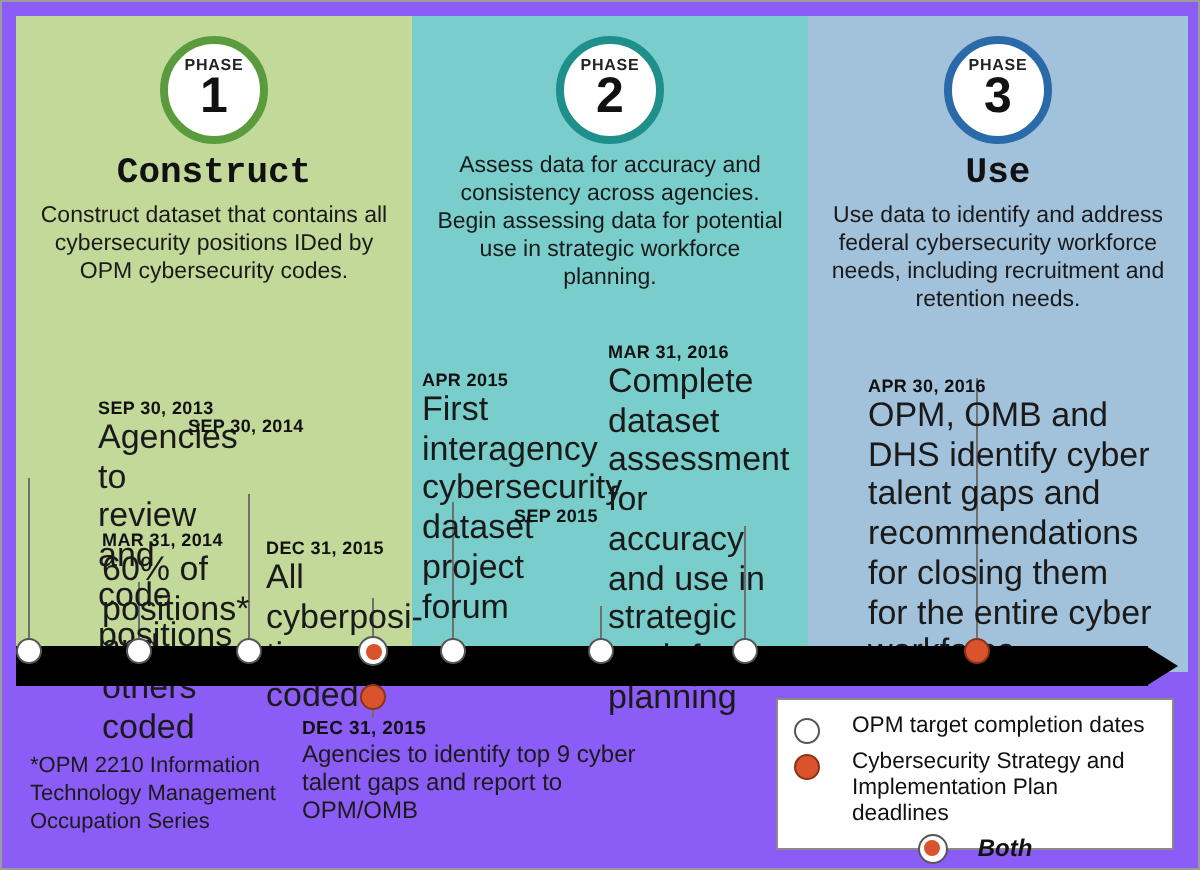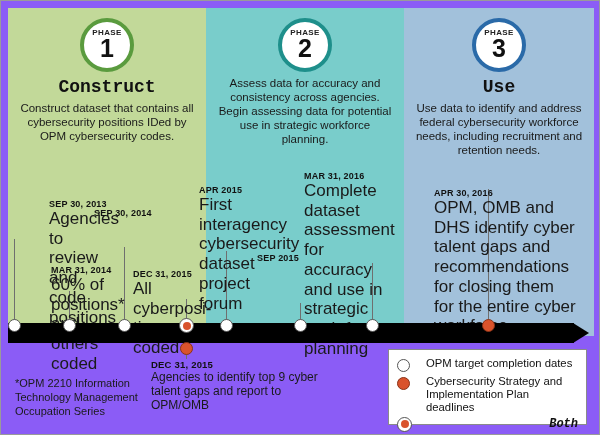--- a/index.html
+++ b/index.html
@@ -82,21 +82,21 @@
 
   
   .legend{
     position:absolute;left:387px;top:348px;width:199px;height:76px;
     border:1px solid #8a8a8a;background:#ffffff;box-sizing:border-box;
     padding:7px 8px 0 8px;
   }
   .legend-row{display:flex;align-items:flex-start;gap:6px;margin-bottom:3px;}
   .legend-key{flex:0 0 auto;margin-top:2px;position:relative;}
   .legend-label{font-size:11.3px;line-height:1.15;color:#111;margin-left:10px;}
-  .legend-both{display:flex;align-items:center;justify-content:space-between;gap:5px;margin-top:1px;font-family:Liberation Mono, monospace;}
+  .legend-both{display:flex;align-items:center;justify-content:center;gap:5px;margin-top:1px;}
   .legend-both .legend-label{font-style:italic;font-weight:bold;font-size:12px;}
 </style>
 </head>
 <body>
 
 <div id="infographic">
 
   <div class="bands">
 
     <div class="band band-1" style="background:#c2d999;">
@@ -154,21 +154,21 @@
 
   <div class="milestone" style="left:93px;top:207px;width:82px;">
     <div class="ms-date">SEP 30, 2014</div>
   </div>
 
   <div class="milestone" style="left:132px;top:268px;width:62px;">
     <div class="ms-date">DEC 31, 2015</div>
     <div class="ms-text">All cyberposi-tions coded</div>
   </div>
 
-  <div class="milestone" style="left:198px;top:184px;width:86px;">
+  <div class="milestone" style="left:210px;top:184px;width:86px;">
     <div class="ms-date">APR 2015</div>
     <div class="ms-text">First interagency cybersecurity dataset project forum</div>
   </div>
 
   <div class="milestone" style="left:256px;top:252px;width:116px;">
     <div class="ms-date">SEP 2015</div>
   </div>
 
   <div class="milestone" style="left:303px;top:170px;width:90px;">
     <div class="ms-date">MAR 31, 2016</div>

